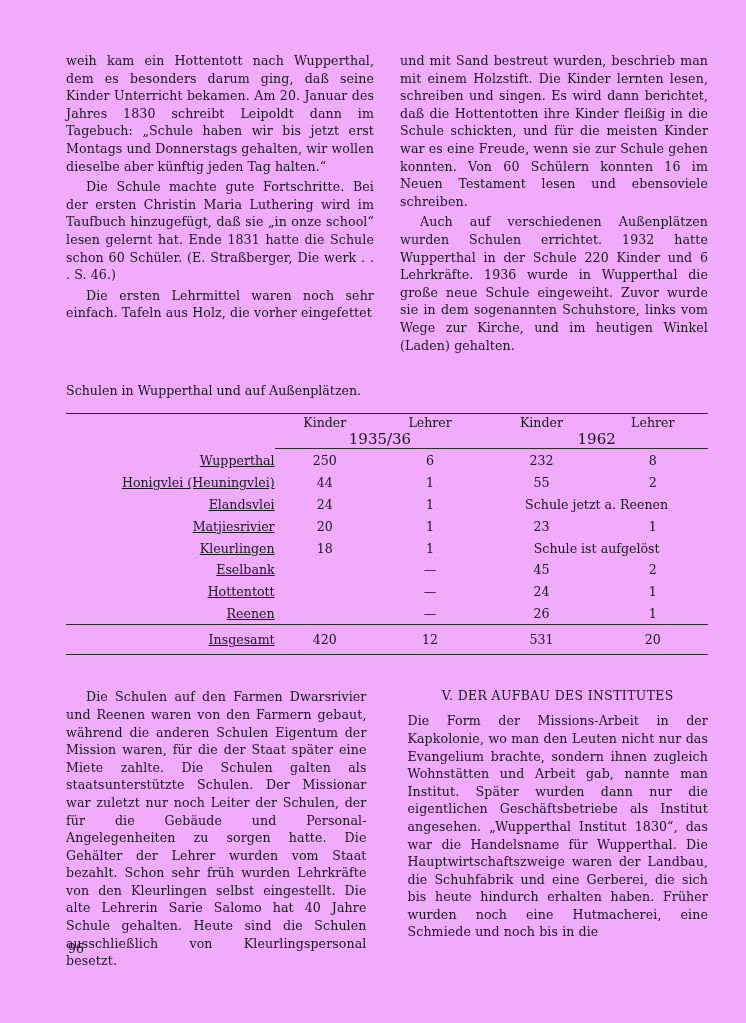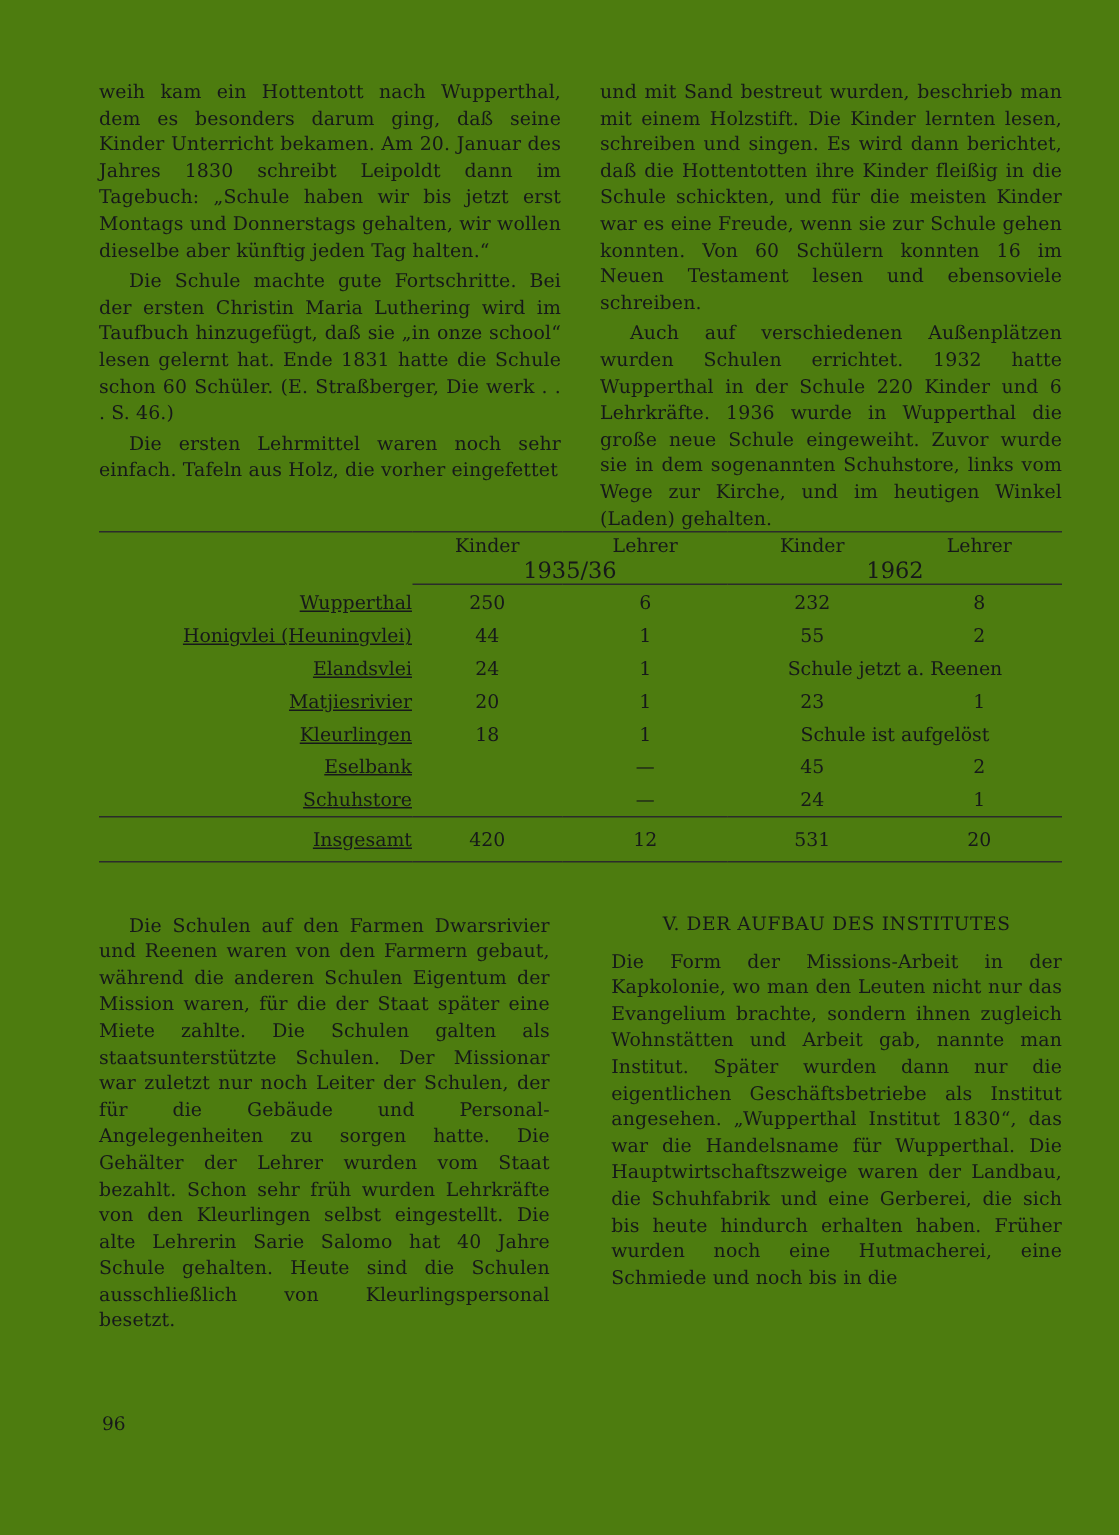--- a/index.html
+++ b/index.html
@@ -13,21 +13,21 @@
     font-family: "DejaVu Serif", serif;
     color: #16181a;
     position: relative;
     overflow: hidden;
   }
   .page {
     position: absolute;
     left: 0; top: 0;
     width: 746px;
     height: 1023px;
-    background: #4d7c0f;
+    background: #f0abfc;
   }
   .content {
     position: absolute;
     left: 66px;
     top: 52px;
     width: 642px;
   }
   
   .cols {
     display: flex;
@@ -52,21 +52,21 @@
     text-indent: 20px;
   }
   
   .table-caption {
     margin-top: 28px;
     font-size: 12.6px;
     line-height: 17px;
   }
   
   table.schools {
-    margin-top: 0;
+    margin-top: 14px;
     border-collapse: collapse;
     width: 100%;
     font-size: 12.6px;
   }
   table.schools td, table.schools th {
     padding: 0;
     font-weight: normal;
   }
   .rule-top td {
     border-top: 1.6px solid #2b2b2b;
@@ -155,20 +155,21 @@
         <p class="para">weih kam ein Hottentott nach Wupperthal, dem es besonders darum ging, daß seine Kinder Unterricht bekamen. Am 20. Januar des Jahres 1830 schreibt Leipoldt dann im Tagebuch: „Schule haben wir bis jetzt erst Montags und Donnerstags gehalten, wir wollen dieselbe aber künftig jeden Tag halten.“</p>
         <p class="para indent">Die Schule machte gute Fortschritte. Bei der ersten Christin Maria Luthering wird im Taufbuch hinzugefügt, daß sie „in onze school“ lesen gelernt hat. Ende 1831 hatte die Schule schon 60 Schüler. (E. Straßberger, Die werk . . . S. 46.)</p>
         <p class="para indent">Die ersten Lehrmittel waren noch sehr einfach. Tafeln aus Holz, die vorher eingefettet</p>
       </div>
       <div class="col">
         <p class="para">und mit Sand bestreut wurden, beschrieb man mit einem Holzstift. Die Kinder lernten lesen, schreiben und singen. Es wird dann berichtet, daß die Hottentotten ihre Kinder fleißig in die Schule schickten, und für die meisten Kinder war es eine Freude, wenn sie zur Schule gehen konnten. Von 60 Schülern konnten 16 im Neuen Testament lesen und ebensoviele schreiben.</p>
         <p class="para indent">Auch auf verschiedenen Außenplätzen wurden Schulen errichtet. 1932 hatte Wupperthal in der Schule 220 Kinder und 6 Lehrkräfte. 1936 wurde in Wupperthal die große neue Schule eingeweiht. Zuvor wurde sie in dem sogenannten Schuhstore, links vom Wege zur Kirche, und im heutigen Winkel (Laden) gehalten.</p>
       </div>
     </div>
 
+    <div class="table-caption">Schulen in Wupperthal und auf Außenplätzen.</div>
 
     <table class="schools">
       <tbody>
         <tr class="rule-top">
           <td colspan="5"></td>
         </tr>
         <tr class="hdr">
           <td class="place"></td>
           <td class="num">Kinder</td>
           <td class="num2">Lehrer</td>
@@ -220,24 +221,31 @@
           <td class="span2" colspan="2">Schule ist aufgelöst</td>
         </tr>
         <tr>
           <td class="place">Eselbank</td>
           <td class="num"></td>
           <td class="num2">—</td>
           <td class="num3">45</td>
           <td class="num4">2</td>
         </tr>
         <tr>
-          <td class="place">Schuhstore</td>
+          <td class="place">Hottentott</td>
           <td class="num"></td>
           <td class="num2">—</td>
           <td class="num3">24</td>
+          <td class="num4">1</td>
+        </tr>
+        <tr>
+          <td class="place">Reenen</td>
+          <td class="num"></td>
+          <td class="num2">—</td>
+          <td class="num3">26</td>
           <td class="num4">1</td>
         </tr>
       </tbody>
       <tbody>
         <tr class="total-rule">
           <td colspan="5"></td>
         </tr>
         <tr class="total">
           <td class="place">Insgesamt</td>
           <td class="num">420</td>

